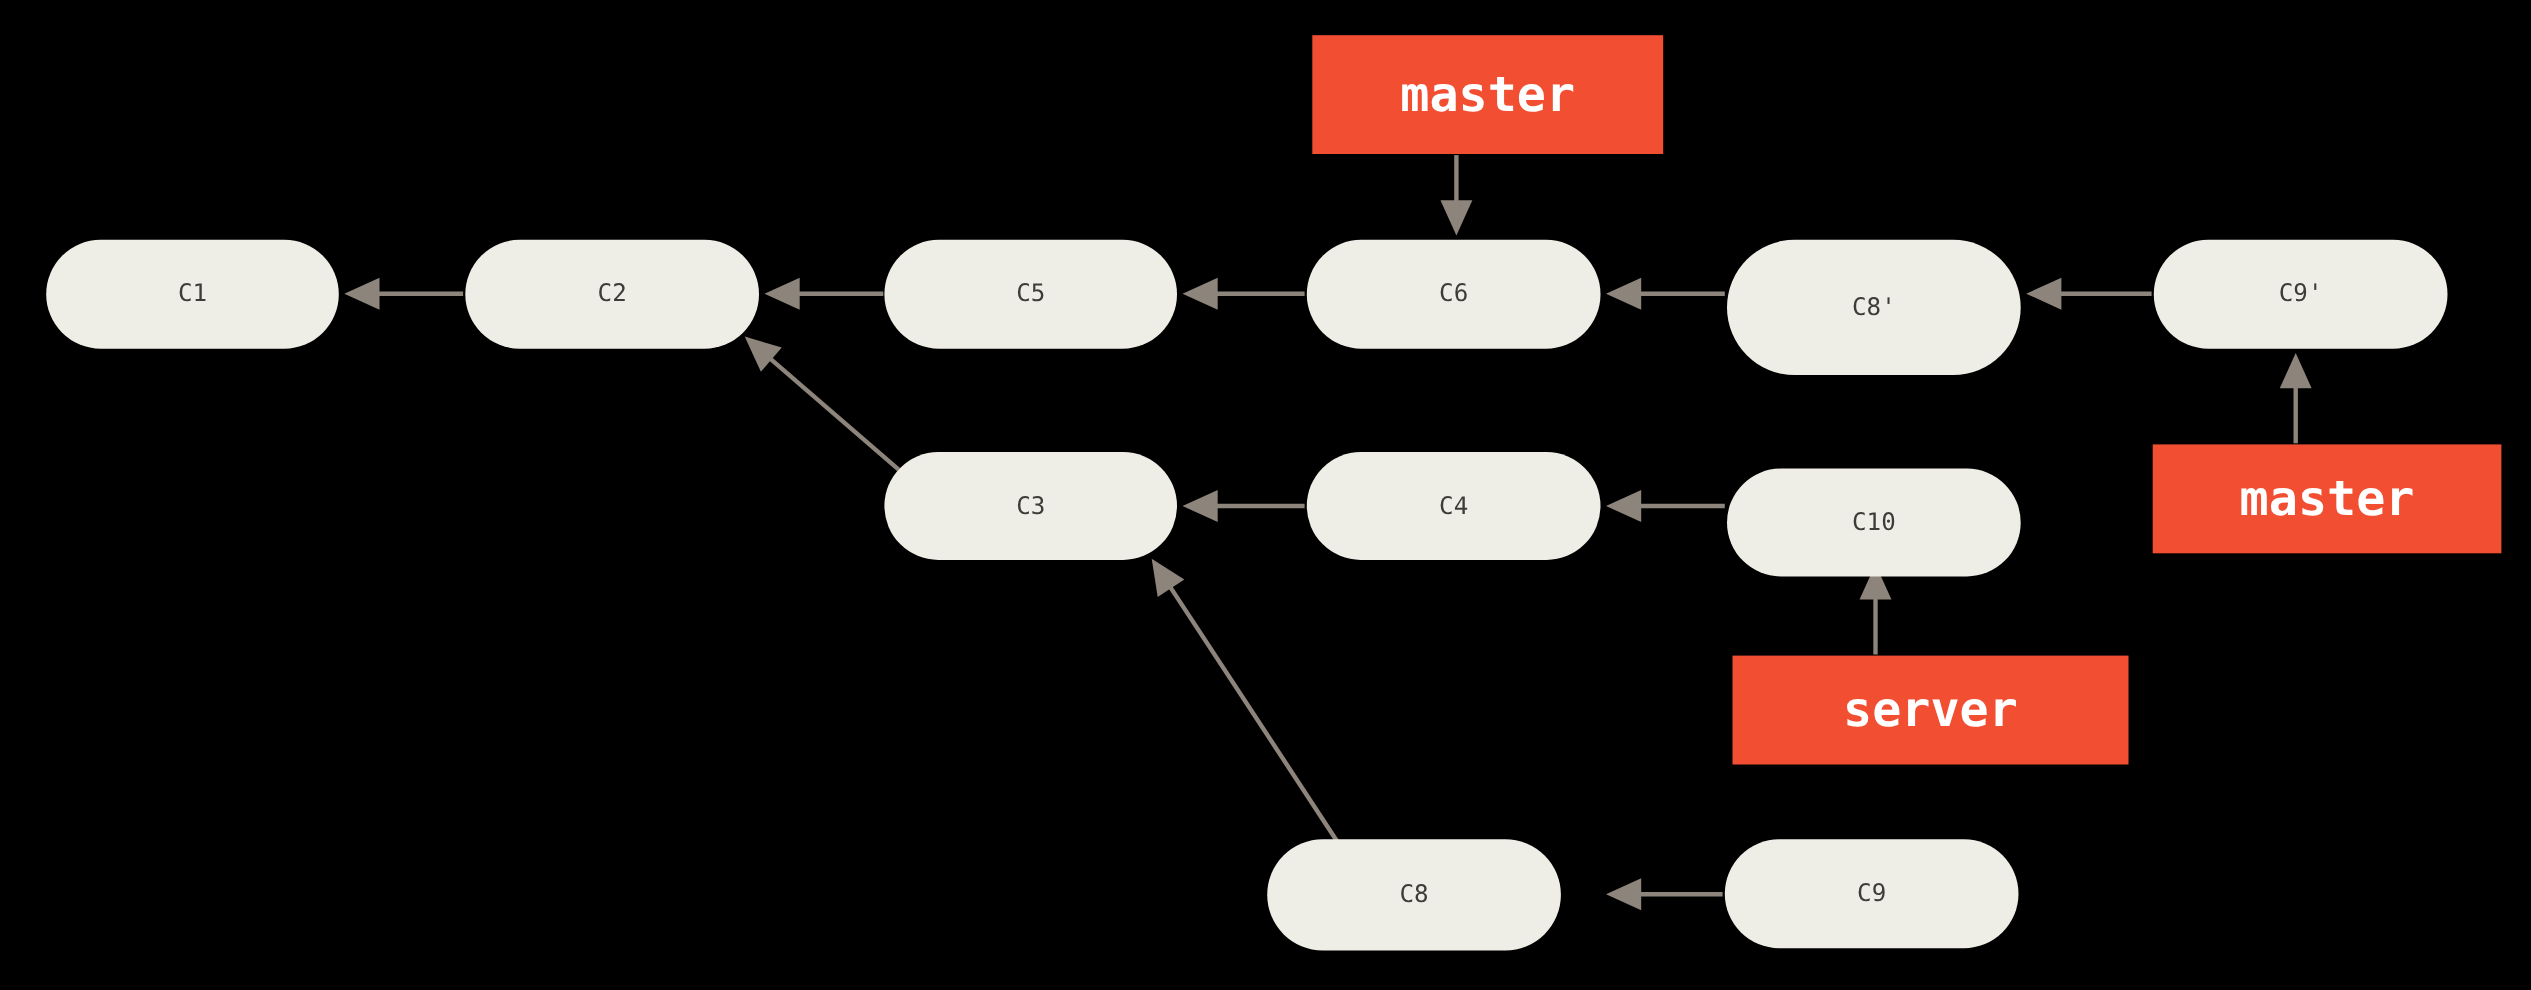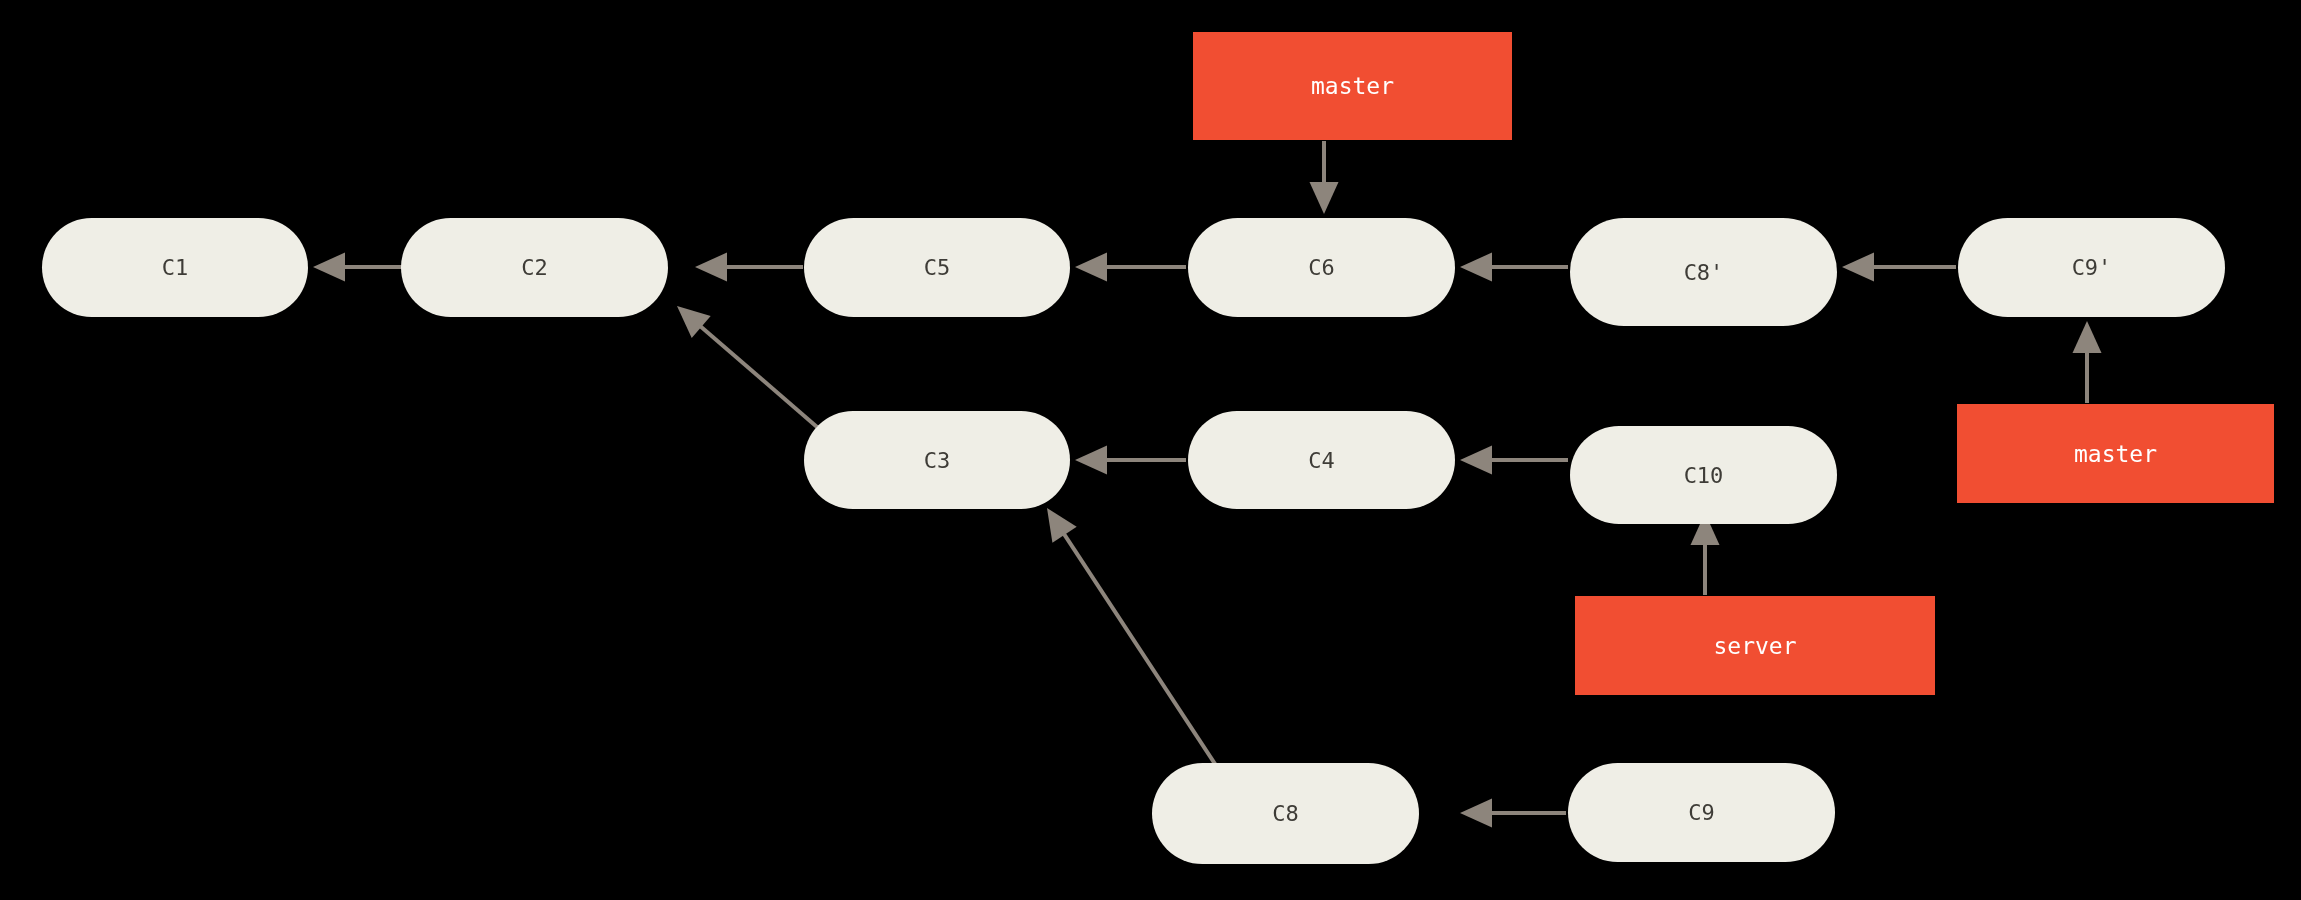--- a/index.html
+++ b/index.html
@@ -20,22 +20,23 @@
     font-size: 22px;
     box-sizing: border-box;
   }
   .branch {
     position: absolute;
     background: var(--branch-fill);
     color: var(--branch-text);
     display: flex;
     align-items: center;
     justify-content: center;
-    font-size: 23px;
+    font-size: 44px;
     box-sizing: border-box;
+    font-weight: bold;
   }
 </style>
 </head>
 <body>
 
 <div id="diagram" style="width: 2301px; height: 900px; background: rgb(0, 0, 0);">
   <svg id="edges-layer" width="2301" height="900" viewBox="0 0 2301 900">
       <g>
         <line x1="421" y1="267" x2="337" y2="267" stroke="#8d857c" stroke-width="4"></line>
         <polygon points="313,267 345,252.5 345,281.5" fill="#8d857c"></polygon>
@@ -84,24 +85,24 @@
         <line x1="817" y1="427" x2="695.1579182944378" y2="321.69362938304977" stroke="#8d857c" stroke-width="4"></line>
         <polygon points="677,306 710.6921254781762,315.95443020784353 691.7289899736577,337.89524814695585" fill="#8d857c"></polygon>
       </g>
       <g>
         <line x1="1217" y1="767" x2="1060.1694466680874" y2="528.0640393354978" stroke="#8d857c" stroke-width="4"></line>
         <polygon points="1047,508 1076.6812859893132,526.7955117520276 1052.4372384589199,542.7085931426332" fill="#8d857c"></polygon>
       </g>
     </svg>
   <div id="nodes-layer">
       <div class="node" style="left: 42px; top: 218px; width: 266px; height: 99px;">C1</div>
-      <div class="node" style="left: 401px; top: 218px; width: 267px; height: 99px;">C2</div>
+      <div class="node" style="left: 423px; top: 218px; width: 267px; height: 99px;">C2</div>
       <div class="node" style="left: 804px; top: 218px; width: 266px; height: 99px;">C5</div>
       <div class="node" style="left: 1188px; top: 218px; width: 267px; height: 99px;">C6</div>
-      <div class="node" style="left: 1570px; top: 218px; width: 267px; height: 108px;">C8'</div>
+      <div class="node" style="left: 1570px; top: 218px; width: 267px; height: 123px;">C8'</div>
       <div class="node" style="left: 1958px; top: 218px; width: 267px; height: 99px;">C9'</div>
       <div class="node" style="left: 804px; top: 411px; width: 266px; height: 98px;">C3</div>
       <div class="node" style="left: 1188px; top: 411px; width: 267px; height: 98px;">C4</div>
       <div class="node" style="left: 1570px; top: 426px; width: 267px; height: 98px;">C10</div>
       <div class="node" style="left: 1152px; top: 763px; width: 267px; height: 101px;">C8</div>
       <div class="node" style="left: 1568px; top: 763px; width: 267px; height: 99px;">C9</div>
       <div class="branch" style="left: 1193px; top: 32px; width: 319px; height: 108px;">master</div>
       <div class="branch" style="left: 1957px; top: 404px; width: 317px; height: 99px;">master</div>
       <div class="branch" style="left: 1575px; top: 596px; width: 360px; height: 99px;">server</div>
     </div>

